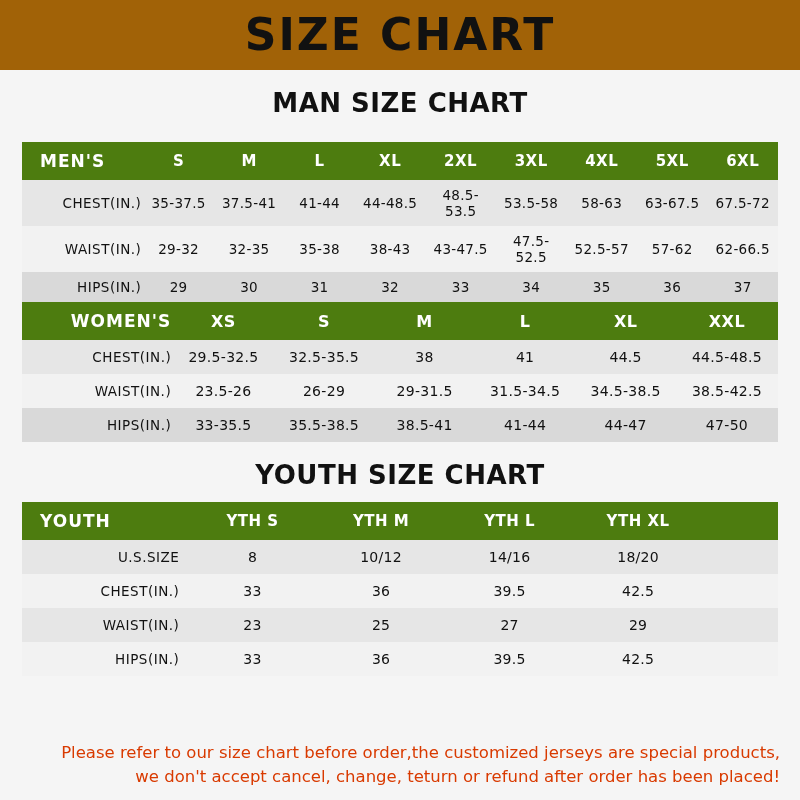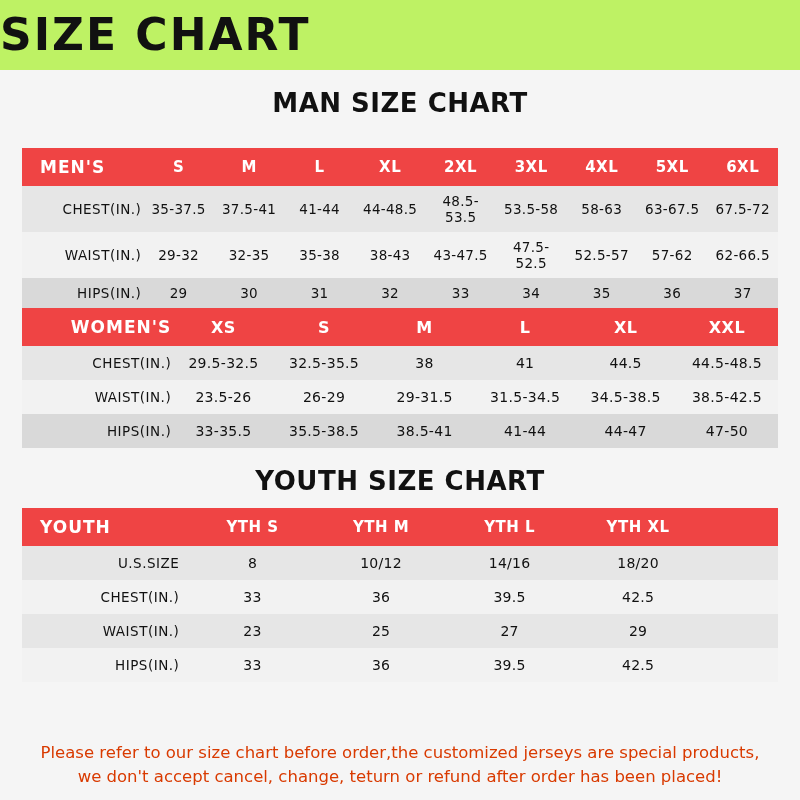--- a/index.html
+++ b/index.html
@@ -17,25 +17,25 @@
     position: relative;
     width: 800px;
     height: 800px;
     background: #f5f5f5;
     box-sizing: border-box;
     display: flex;
     flex-direction: column;
   }
   
   .header {
-    background: #bef264;
+    background: #a16207;
     height: 70px;
     display: flex;
     align-items: center;
-    justify-content: flex-start;
+    justify-content: center;
     position: relative;
   }
   .header-title {
     font-family: "DejaVu Sans", sans-serif;
     font-weight: bold;
     font-size: 44px;
     letter-spacing: 2px;
     color: #111;
     line-height: 1;
     text-align: center;
@@ -47,36 +47,36 @@
     box-sizing: border-box;
   }
   .section-title {
     text-align: center;
     font-family: "DejaVu Sans", sans-serif;
     font-weight: bold;
     font-size: 26px;
     color: #111;
     letter-spacing: 0.5px;
   }
-  .sec-man .section-title { margin: 18px 0 30px; }
+  .sec-man .section-title { margin: 18px 0 24px; }
   .sec-women .section-title { margin: 24px 0 12px; }
   .sec-youth .section-title { margin: 18px 0 12px; }
 
   table.size-table {
     width: 100%;
     border-collapse: collapse;
     table-layout: fixed;
   }
   table.size-table th, table.size-table td {
     text-align: center;
     font-family: "DejaVu Sans", sans-serif;
   }
   
   .thead-row {
-    background: #ef4444;
+    background: #4d7c0f;
     color: #fff;
   }
   .thead-row th {
     padding: 9px 2px;
     font-size: 15px;
     font-weight: bold;
     letter-spacing: 0.5px;
   }
   .thead-row th.rowlabel {
     text-align: left;
@@ -112,21 +112,21 @@
 
   
   .footer-note {
     padding: 14px 20px 10px 20px;
     text-align: center;
     color: #d93a00;
     font-size: 16.5px;
     line-height: 1.5;
     font-family: "DejaVu Sans", sans-serif;
   }
-  .footer-note div { white-space: nowrap; }
+  .footer-note div { white-space: nowrap; text-align: right; }
 </style>
 </head>
 <body>
 
 <div class="page">
 
   <div class="header">
     <div class="header-title">SIZE CHART</div>
   </div>
 

